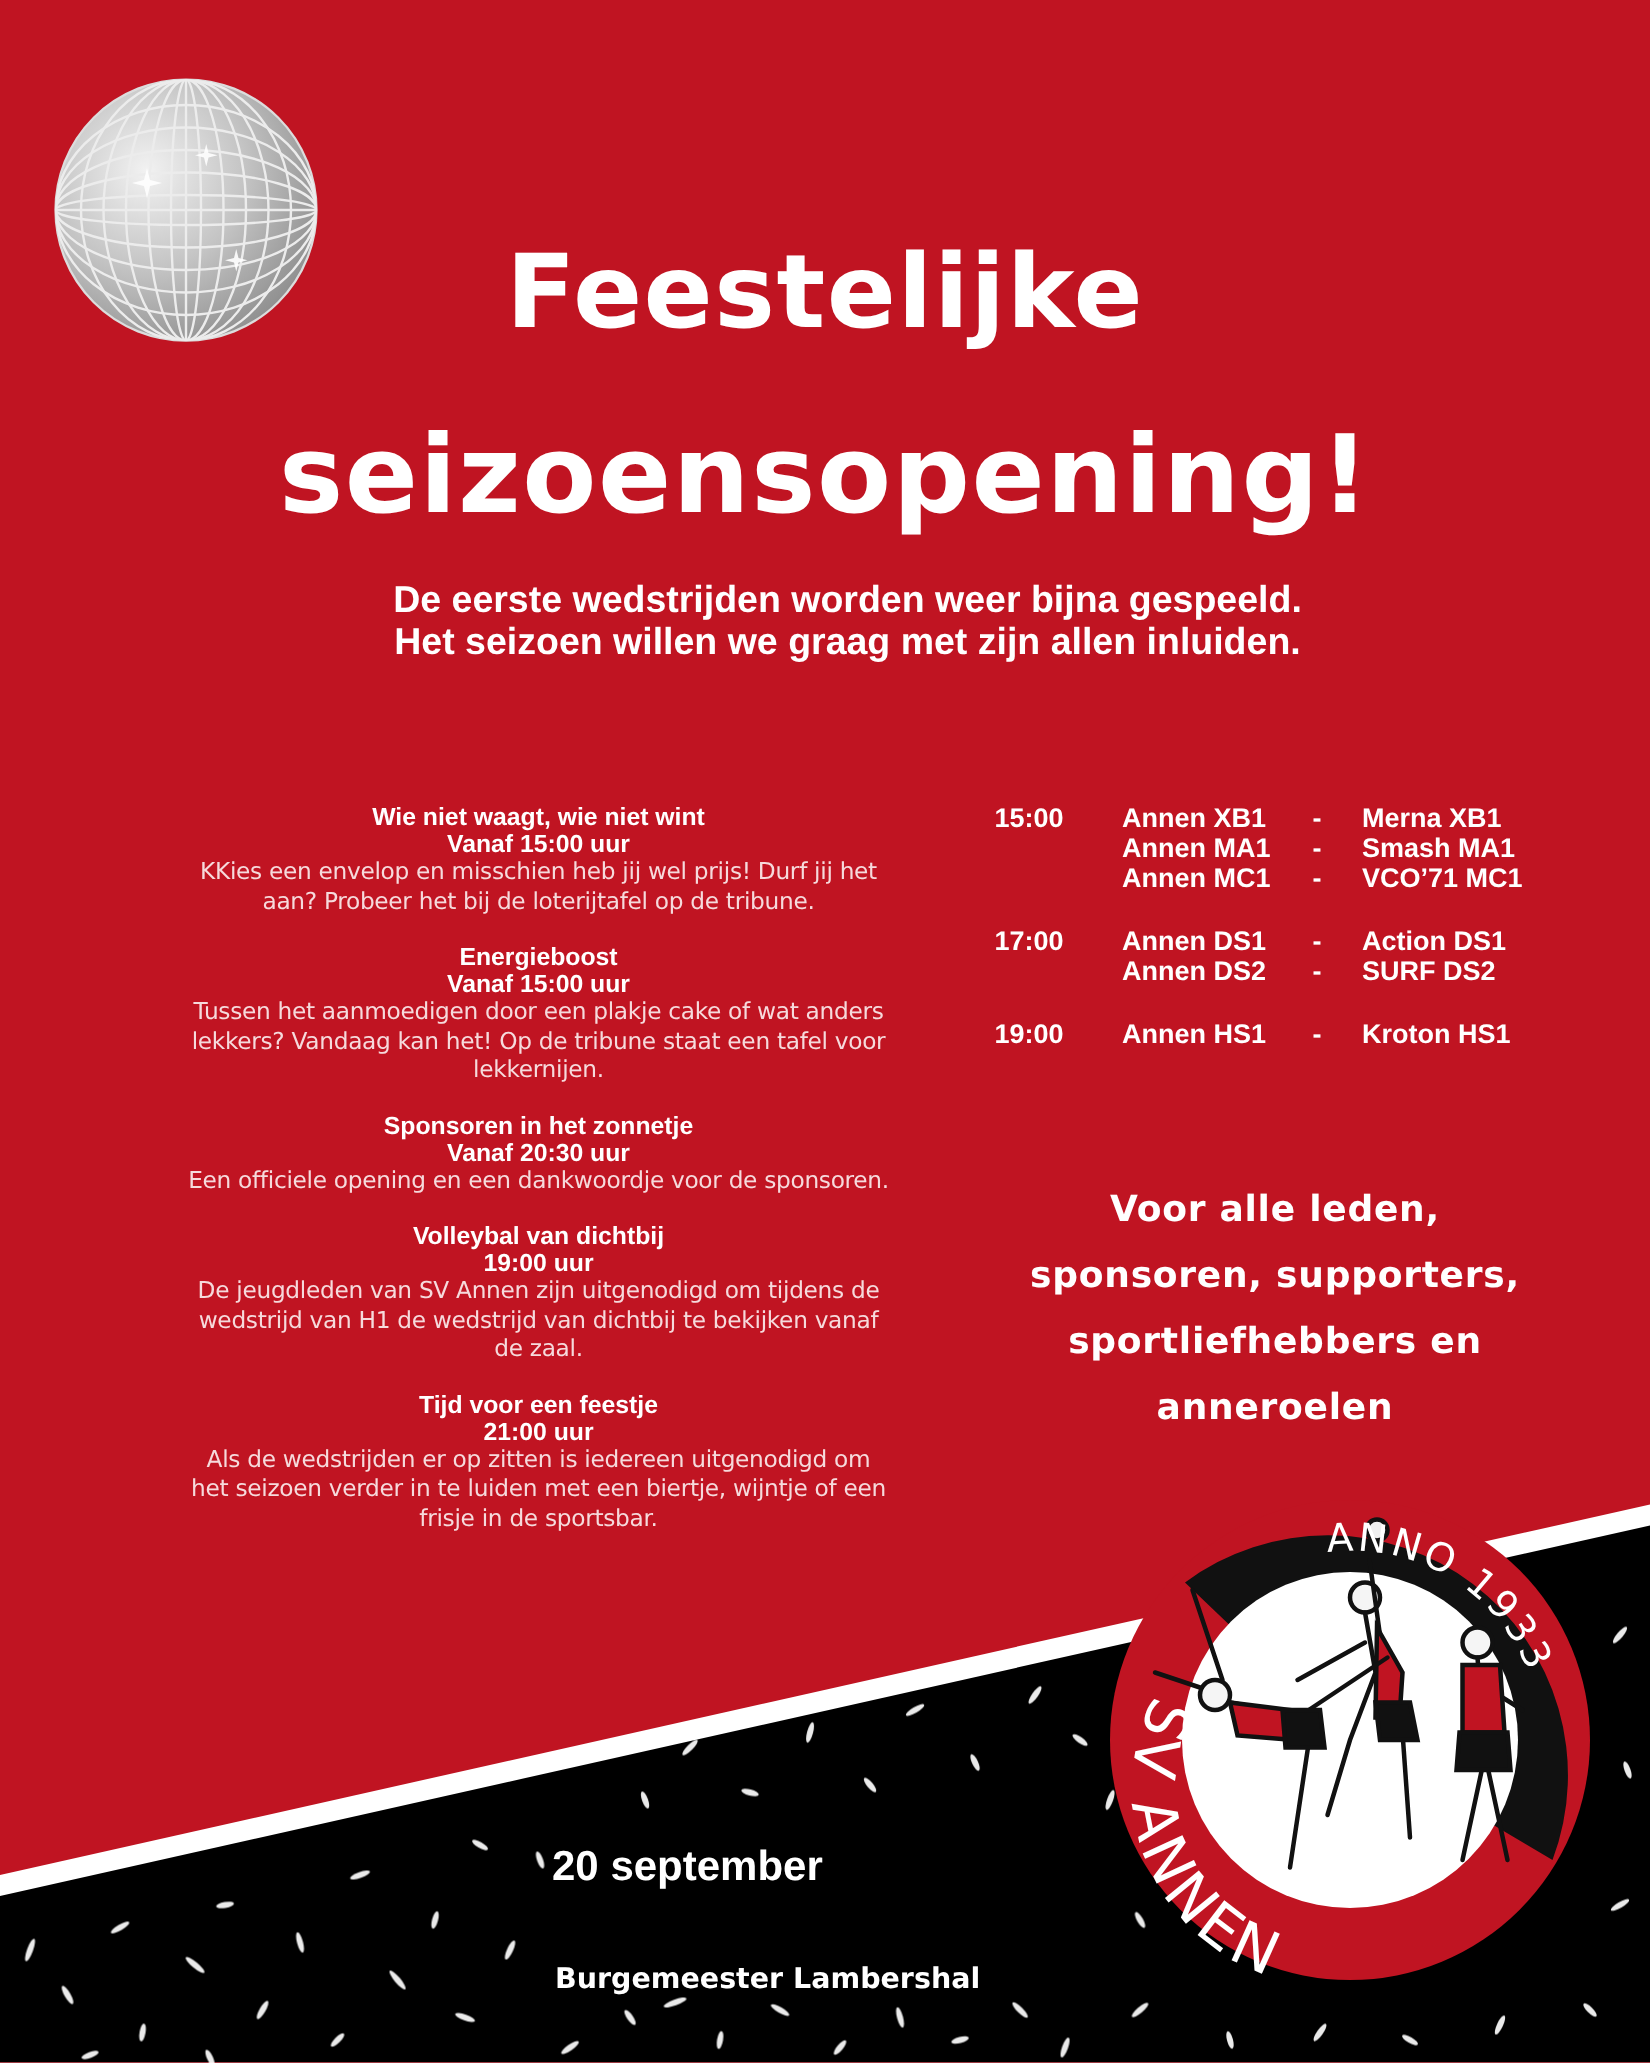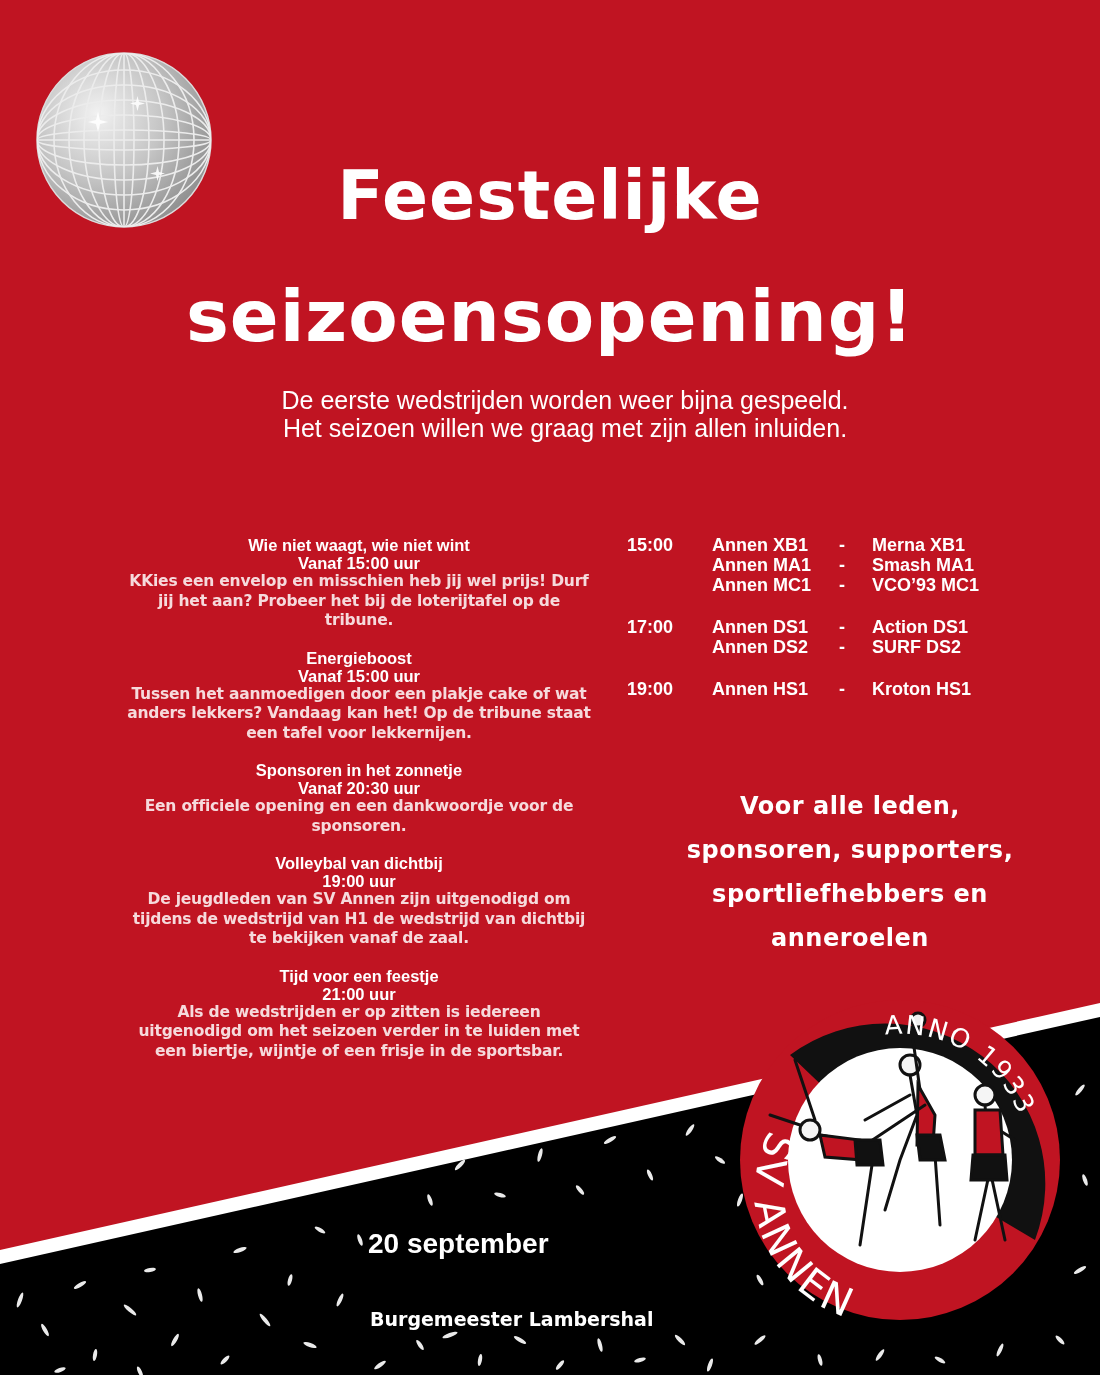--- a/index.html
+++ b/index.html
@@ -3,27 +3,27 @@
 <meta charset="utf-8">
 <style>
   html, body { margin:0; padding:0; }
   body { width:1100px; height:1375px; position:relative; overflow:hidden; background:#C01422; font-family:"Liberation Sans", sans-serif; color:#fff; }
   .poster { position:absolute; inset:0; }
   .bottom-band { position:absolute; left:0; top:0; width:1100px; height:1375px; }
   .disco { position:absolute; left:36px; top:52px; width:176px; height:176px; }
   .title { position:absolute; left:0; width:1100px; text-align:center; font-family:"DejaVu Sans", sans-serif; font-weight:bold; font-size:68px; letter-spacing:1px; line-height:1; }
   .title.l1 { top:162px; }
   .title.l2 { top:280px; font-size:72px; }
-  .subtitle { position:absolute; left:180px; width:770px; top:386px; text-align:center; font-family:"Liberation Sans", sans-serif; font-weight:normal; font-size:25px; line-height:28px; }
+  .subtitle { position:absolute; left:180px; width:770px; top:386px; text-align:center; font-family:"Liberation Sans", sans-serif; font-weight:bold; font-size:25px; line-height:28px; }
   .activities { position:absolute; left:124px; top:536px; width:470px; }
   .activity { margin-bottom:18px;text-align:center; }
   .act-title, .act-time { font-weight:bold; font-size:16.5px; line-height:18px; }
-  .act-desc { font-family:"DejaVu Sans", sans-serif; font-size:15.5px; line-height:19.5px; color:#f6dadc; font-weight:bold; letter-spacing:-0.2px; }
+  .act-desc { font-family:"DejaVu Sans", sans-serif; font-size:15.5px; line-height:19.5px; color:#f6dadc; font-weight:normal; letter-spacing:-0.2px; }
   .schedule { position:absolute; left:627px; top:535px; width:420px; }
-  .slot { position:relative; margin-bottom:22px; }
+  .slot { position:relative; margin-bottom:22px;margin-left:36px; }
   .slot-time { position:absolute; left:0; top:0; font-weight:bold; font-size:18px; line-height:20px; }
   .match { position:relative; height:20px; font-weight:bold; font-size:18px; line-height:20px; }
   .match .home { position:absolute; left:85px; }
   .match .dash { position:absolute; left:212px; }
   .match .away { position:absolute; left:245px; white-space:nowrap; }
   .invite { position:absolute; left:630px; top:784px; width:440px; text-align:center; font-family:"DejaVu Sans", sans-serif; font-weight:bold; font-size:24px; line-height:44px; letter-spacing:0.5px; }
   .date { position:absolute; left:368px; top:1222px; font-family:Liberation Sans, sans-serif; font-weight:bold; font-size:28px; line-height:44px; }
   .venue { position:absolute; left:370px; top:1283px; font-family:"DejaVu Sans", sans-serif; font-weight:bold; font-size:19px; line-height:24px;margin-top:24px; }
   .logo { position:absolute; left:735px; top:995px; width:330px; height:330px; }
 </style>
@@ -167,21 +167,21 @@
         <span class="away">Merna XB1</span>
       </div>
       <div class="match">
         <span class="home">Annen MA1</span>
         <span class="dash">-</span>
         <span class="away">Smash MA1</span>
       </div>
       <div class="match">
         <span class="home">Annen MC1</span>
         <span class="dash">-</span>
-        <span class="away">VCO’93 MC1</span>
+        <span class="away">VCO’71 MC1</span>
       </div>
     </div>
     <div class="slot">
       <div class="slot-time">17:00</div>
       <div class="match">
         <span class="home">Annen DS1</span>
         <span class="dash">-</span>
         <span class="away">Action DS1</span>
       </div>
       <div class="match">

